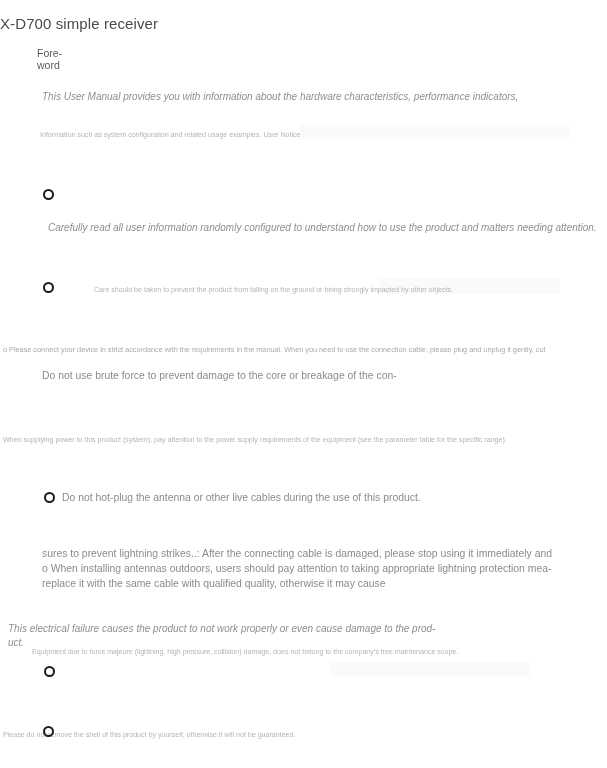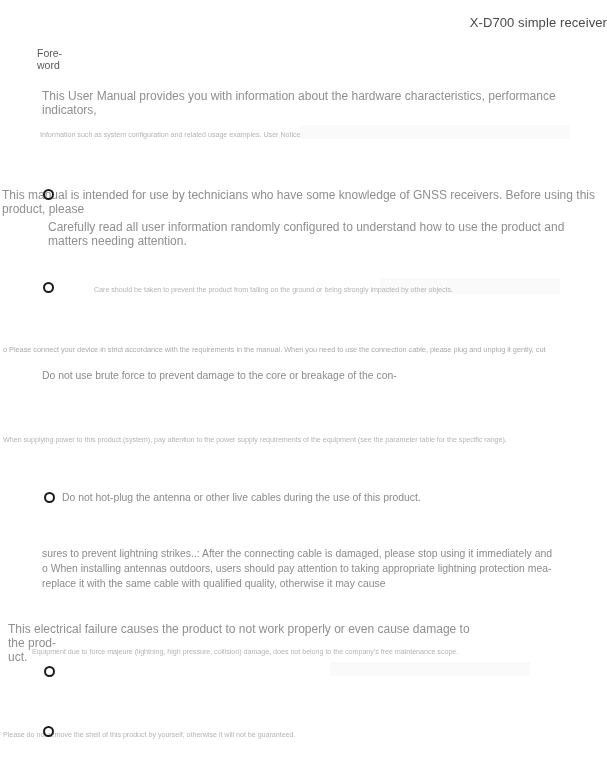--- a/index.html
+++ b/index.html
@@ -17,42 +17,43 @@
     background: #ffffff;
     overflow: hidden;
   }
   .abs { position: absolute; }
 
   
   .doc-title {
     left: 0;
     top: 15px;
     width: 607px;
-    text-align: right;
-    font-size: 13px;
+    text-align: left;
+    font-size: 15px;
     color: #4a4a4a;
     letter-spacing: 0.1px;
     font-weight: 400;
   }
 
   
   .foreword {
     left: 37px;
     top: 48px;
     width: 80px;
     font-size: 10.5px;
     line-height: 11.5px;
     color: #58595b;
   }
 
   
   .para {
     color: #8e8f91;
-    font-size: 12px;
+    font-size: 10px;
     line-height: 13.5px;
+    font-style: italic;
   }
 
   
   .tiny {
     color: #b4b5b8;
     font-size: 7.2px;
     line-height: 10px;
     letter-spacing: -0.05px;
     transform: scaleY(1.05);
     transform-origin: left top;
@@ -100,21 +101,20 @@
 
   <div class="abs foreword">
     <div>Fore-</div>
     <div>word</div>
   </div>
 
   <div class="abs para" style="left:42px; top:90px; width:545px;">This User Manual provides you with information about the hardware characteristics, performance indicators,</div>
 
   <div class="abs tiny" style="left:3px; top:130px; width:420px;padding-left:37px;">Information such as system configuration and related usage examples. User Notice</div>
 
-  <div class="abs para" style="left:2px; top:189px; width:605px;">This manual is intended for use by technicians who have some knowledge of GNSS receivers. Before using this product, please</div>
   <div class="abs ring" style="left:43px; top:189px;"></div>
 
   <div class="abs para" style="left:48px; top:221px; width:558px;">Carefully read all user information randomly configured to understand how to use the product and matters needing attention.</div>
 
   <div class="abs tiny" style="left:3px; top:285px; width:450px;text-align:right;">Care should be taken to prevent the product from falling on the ground or being strongly impacted by other objects.</div>
   <div class="abs ring" style="left:43px; top:282px;"></div>
 
   <div class="abs tiny-2" style="left:3px; top:345px; width:600px;">o Please connect your device in strict accordance with the requirements in the manual. When you need to use the connection cable, please plug and unplug it gently, cut</div>
 
   <div class="abs blk" style="left:42px; top:369px; width:380px;">

